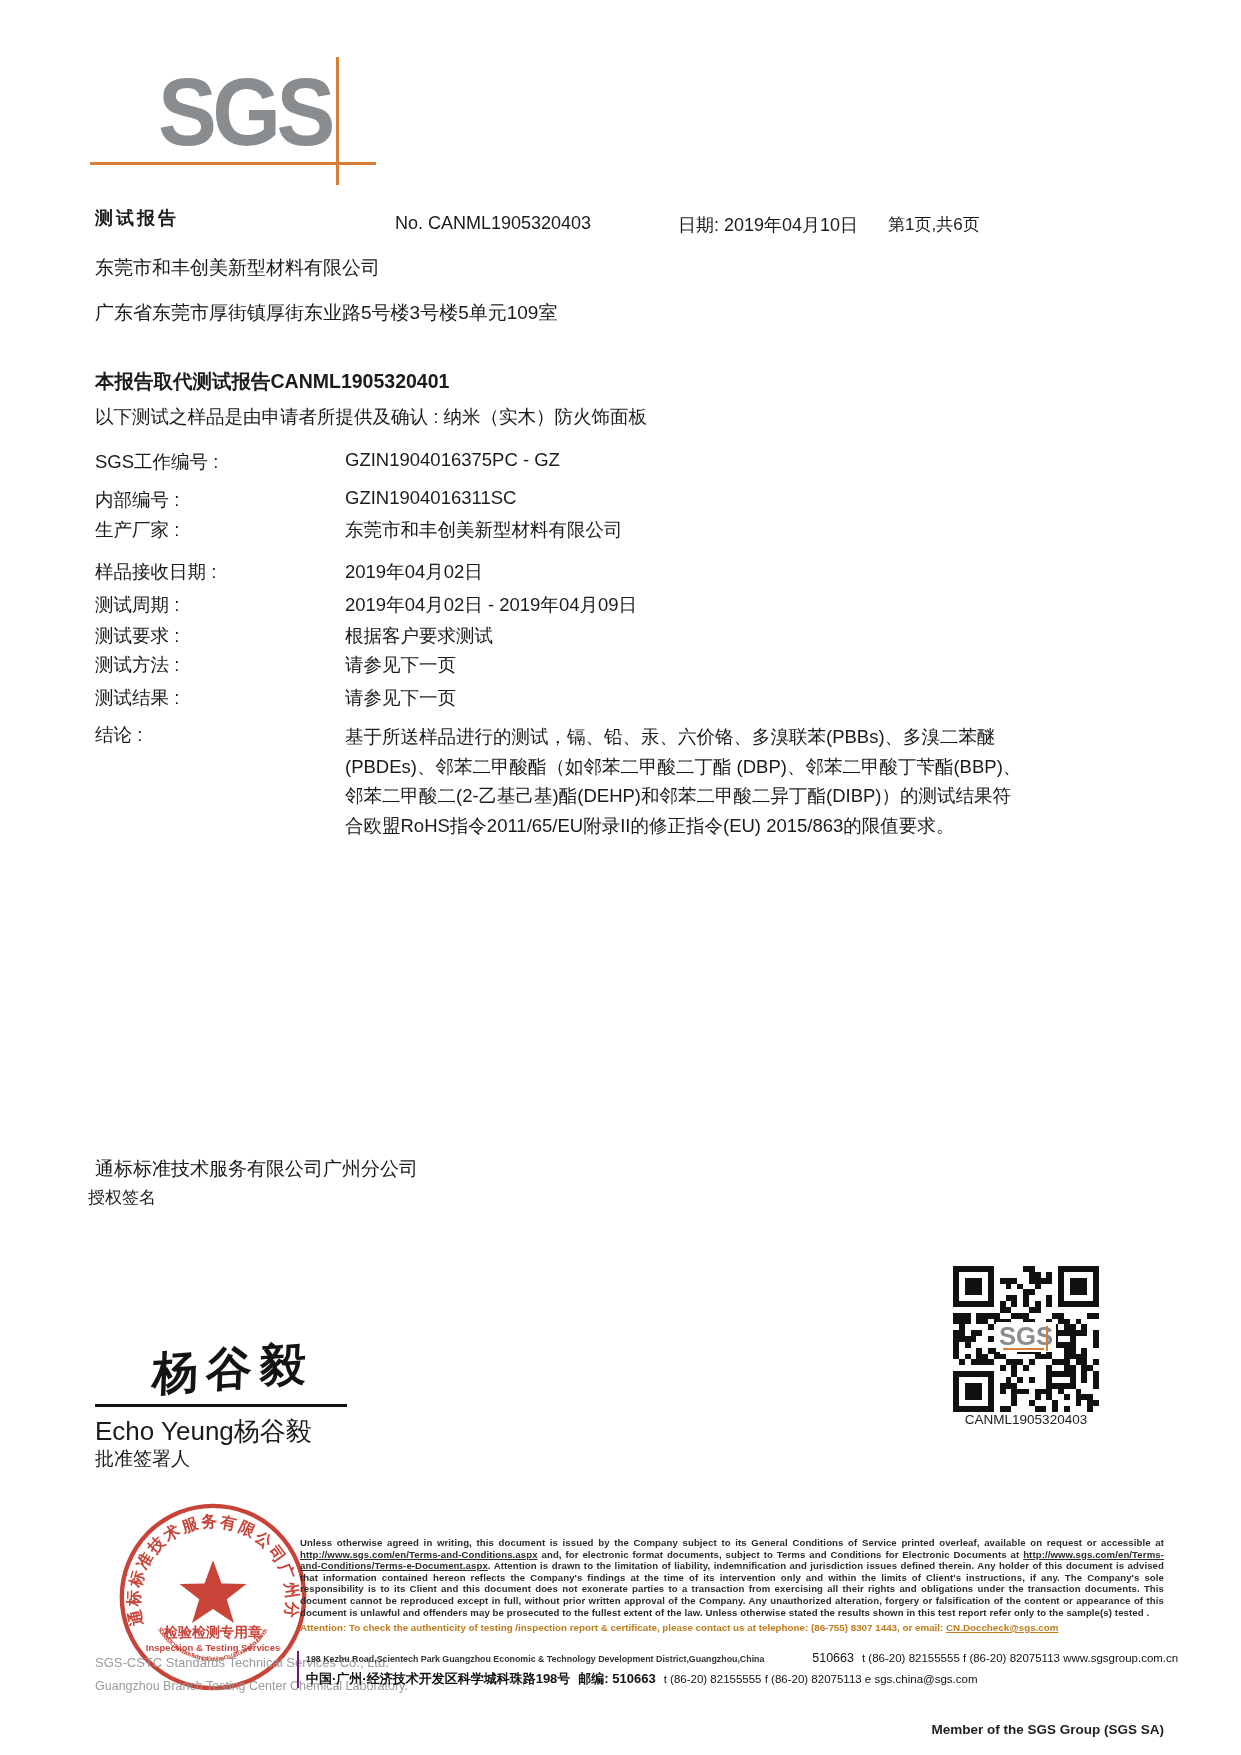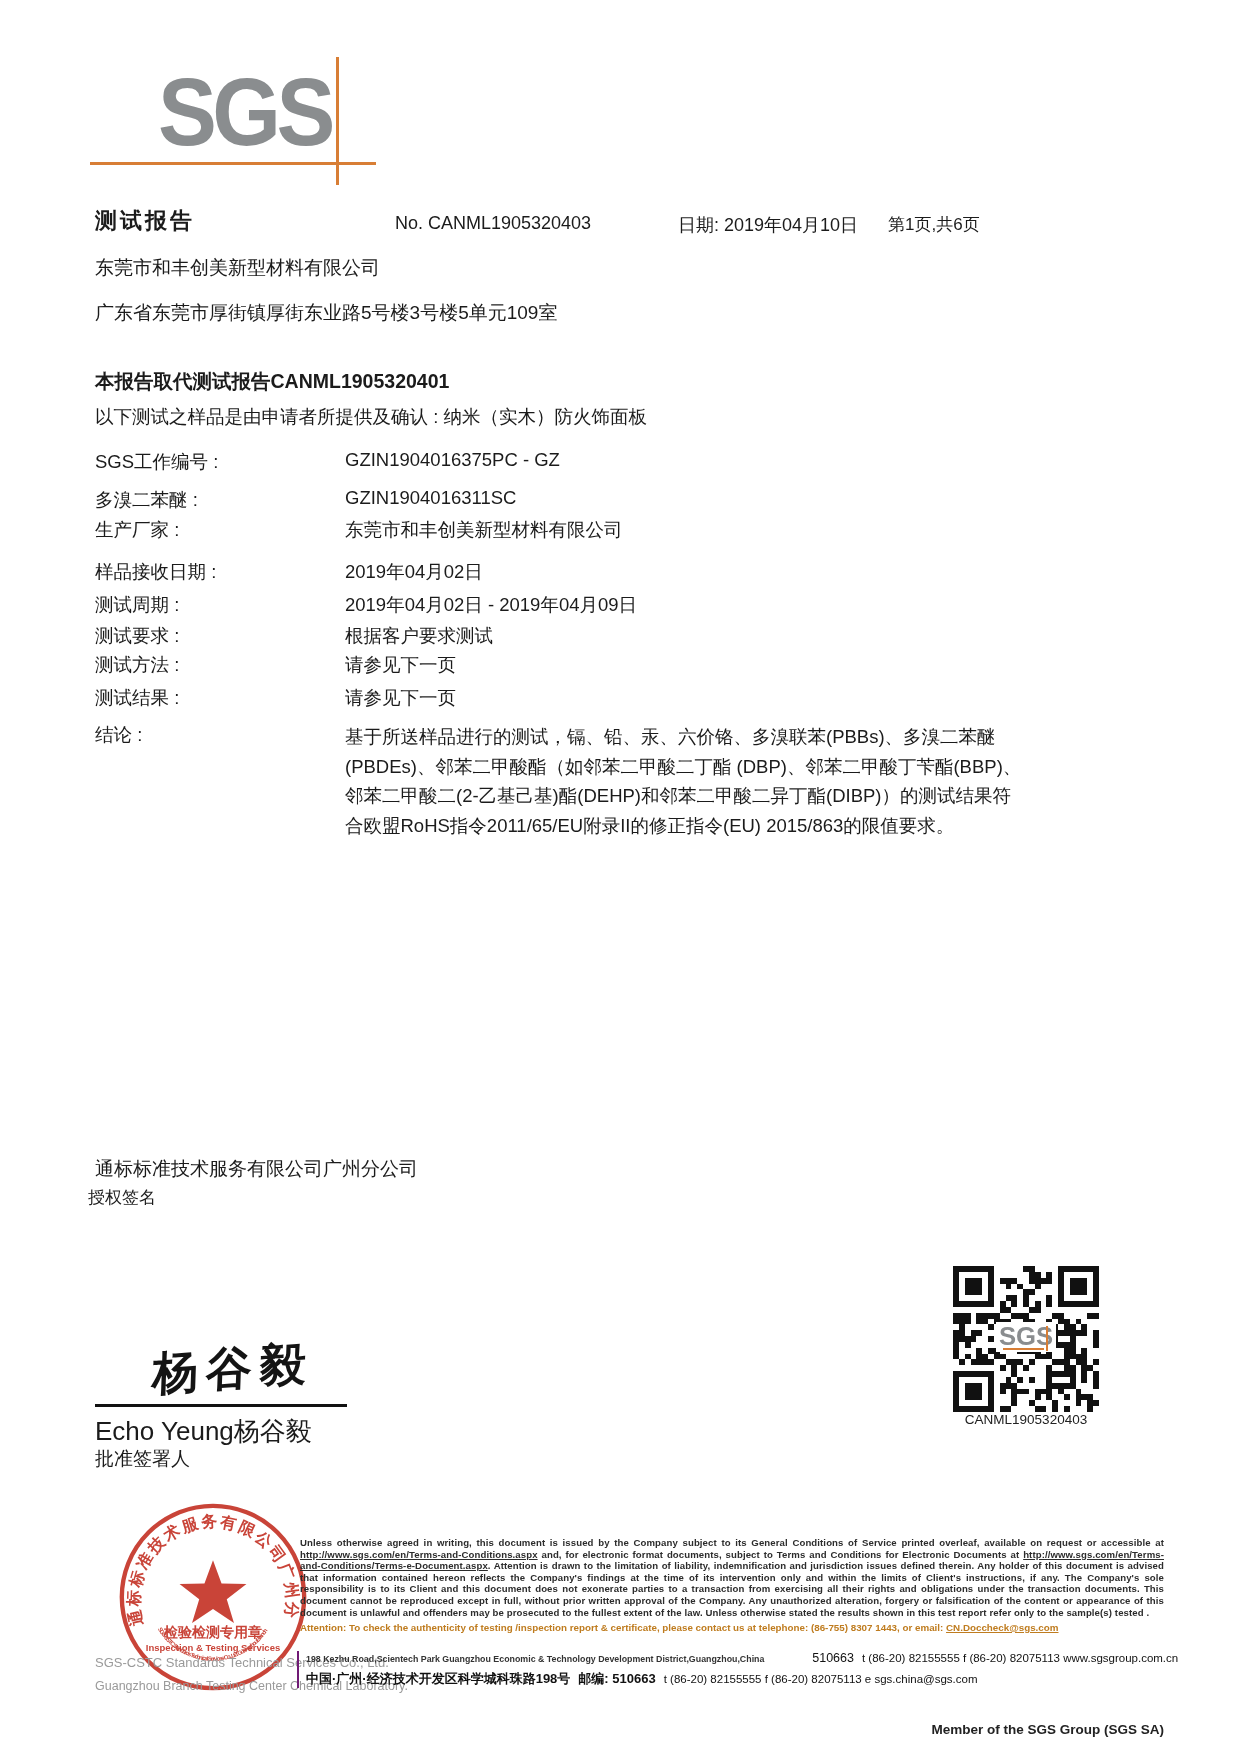--- a/index.html
+++ b/index.html
@@ -6,21 +6,21 @@
   .page{position:relative;width:1241px;height:1755px;background:#ffffff;margin:0 auto;
         font-family:"Liberation Sans","DejaVu Sans",sans-serif;color:#1b1b1b;overflow:hidden;}
 
   
   .logo-text{position:absolute;left:158px;top:62px;font-size:96px;line-height:100px;
              font-weight:bold;letter-spacing:-5px;color:#8a8d8f;transform:scaleX(.92);transform-origin:left;}
   .logo-hline{position:absolute;left:90px;top:162px;width:286px;height:3px;background:#d87e35;}
   .logo-vline{position:absolute;left:336px;top:57px;width:3px;height:128px;background:#d87e35;}
 
   
-  .hdr-title{position:absolute;left:95px;top:206px;font-size:22px;font-weight:bold;letter-spacing:3px;}
+  .hdr-title{position:absolute;left:95px;top:206px;font-size:18px;font-weight:bold;letter-spacing:3px;}
   .hdr-no{position:absolute;left:395px;top:213px;font-size:18px;}
   .hdr-date{position:absolute;left:678px;top:213px;font-size:18px;}
   .hdr-page{position:absolute;left:888px;top:213px;font-size:17px;}
 
   .applicant-name{position:absolute;left:95px;top:255px;font-size:19px;}
   .applicant-addr{position:absolute;left:95px;top:300px;font-size:19px;}
   .replace-note{position:absolute;left:95px;top:368px;font-size:19.5px;font-weight:bold;}
   .sample-note{position:absolute;left:95px;top:404px;font-size:18.5px;}
 
   .frow{position:absolute;left:95px;width:1080px;font-size:18.5px;}
@@ -82,21 +82,21 @@
   <div class="applicant-addr">广东省东莞市厚街镇厚街东业路5号楼3号楼5单元109室</div>
 
   <div class="replace-note">本报告取代测试报告CANML1905320401</div>
   <div class="sample-note">以下测试之样品是由申请者所提供及确认 : 纳米（实木）防火饰面板</div>
 
   <div class="frow" style="top:449px">
     <span class="flabel">SGS工作编号 :</span>
     <span class="fvalue">GZIN1904016375PC - GZ</span>
   </div>
   <div class="frow" style="top:487px">
-    <span class="flabel">多溴二苯醚 :</span>
+    <span class="flabel">内部编号 :</span>
     <span class="fvalue">GZIN1904016311SC</span>
   </div>
   <div class="frow" style="top:517px">
     <span class="flabel">生产厂家 :</span>
     <span class="fvalue">东莞市和丰创美新型材料有限公司</span>
   </div>
   <div class="frow" style="top:559px">
     <span class="flabel">样品接收日期 :</span>
     <span class="fvalue">2019年04月02日</span>
   </div>

